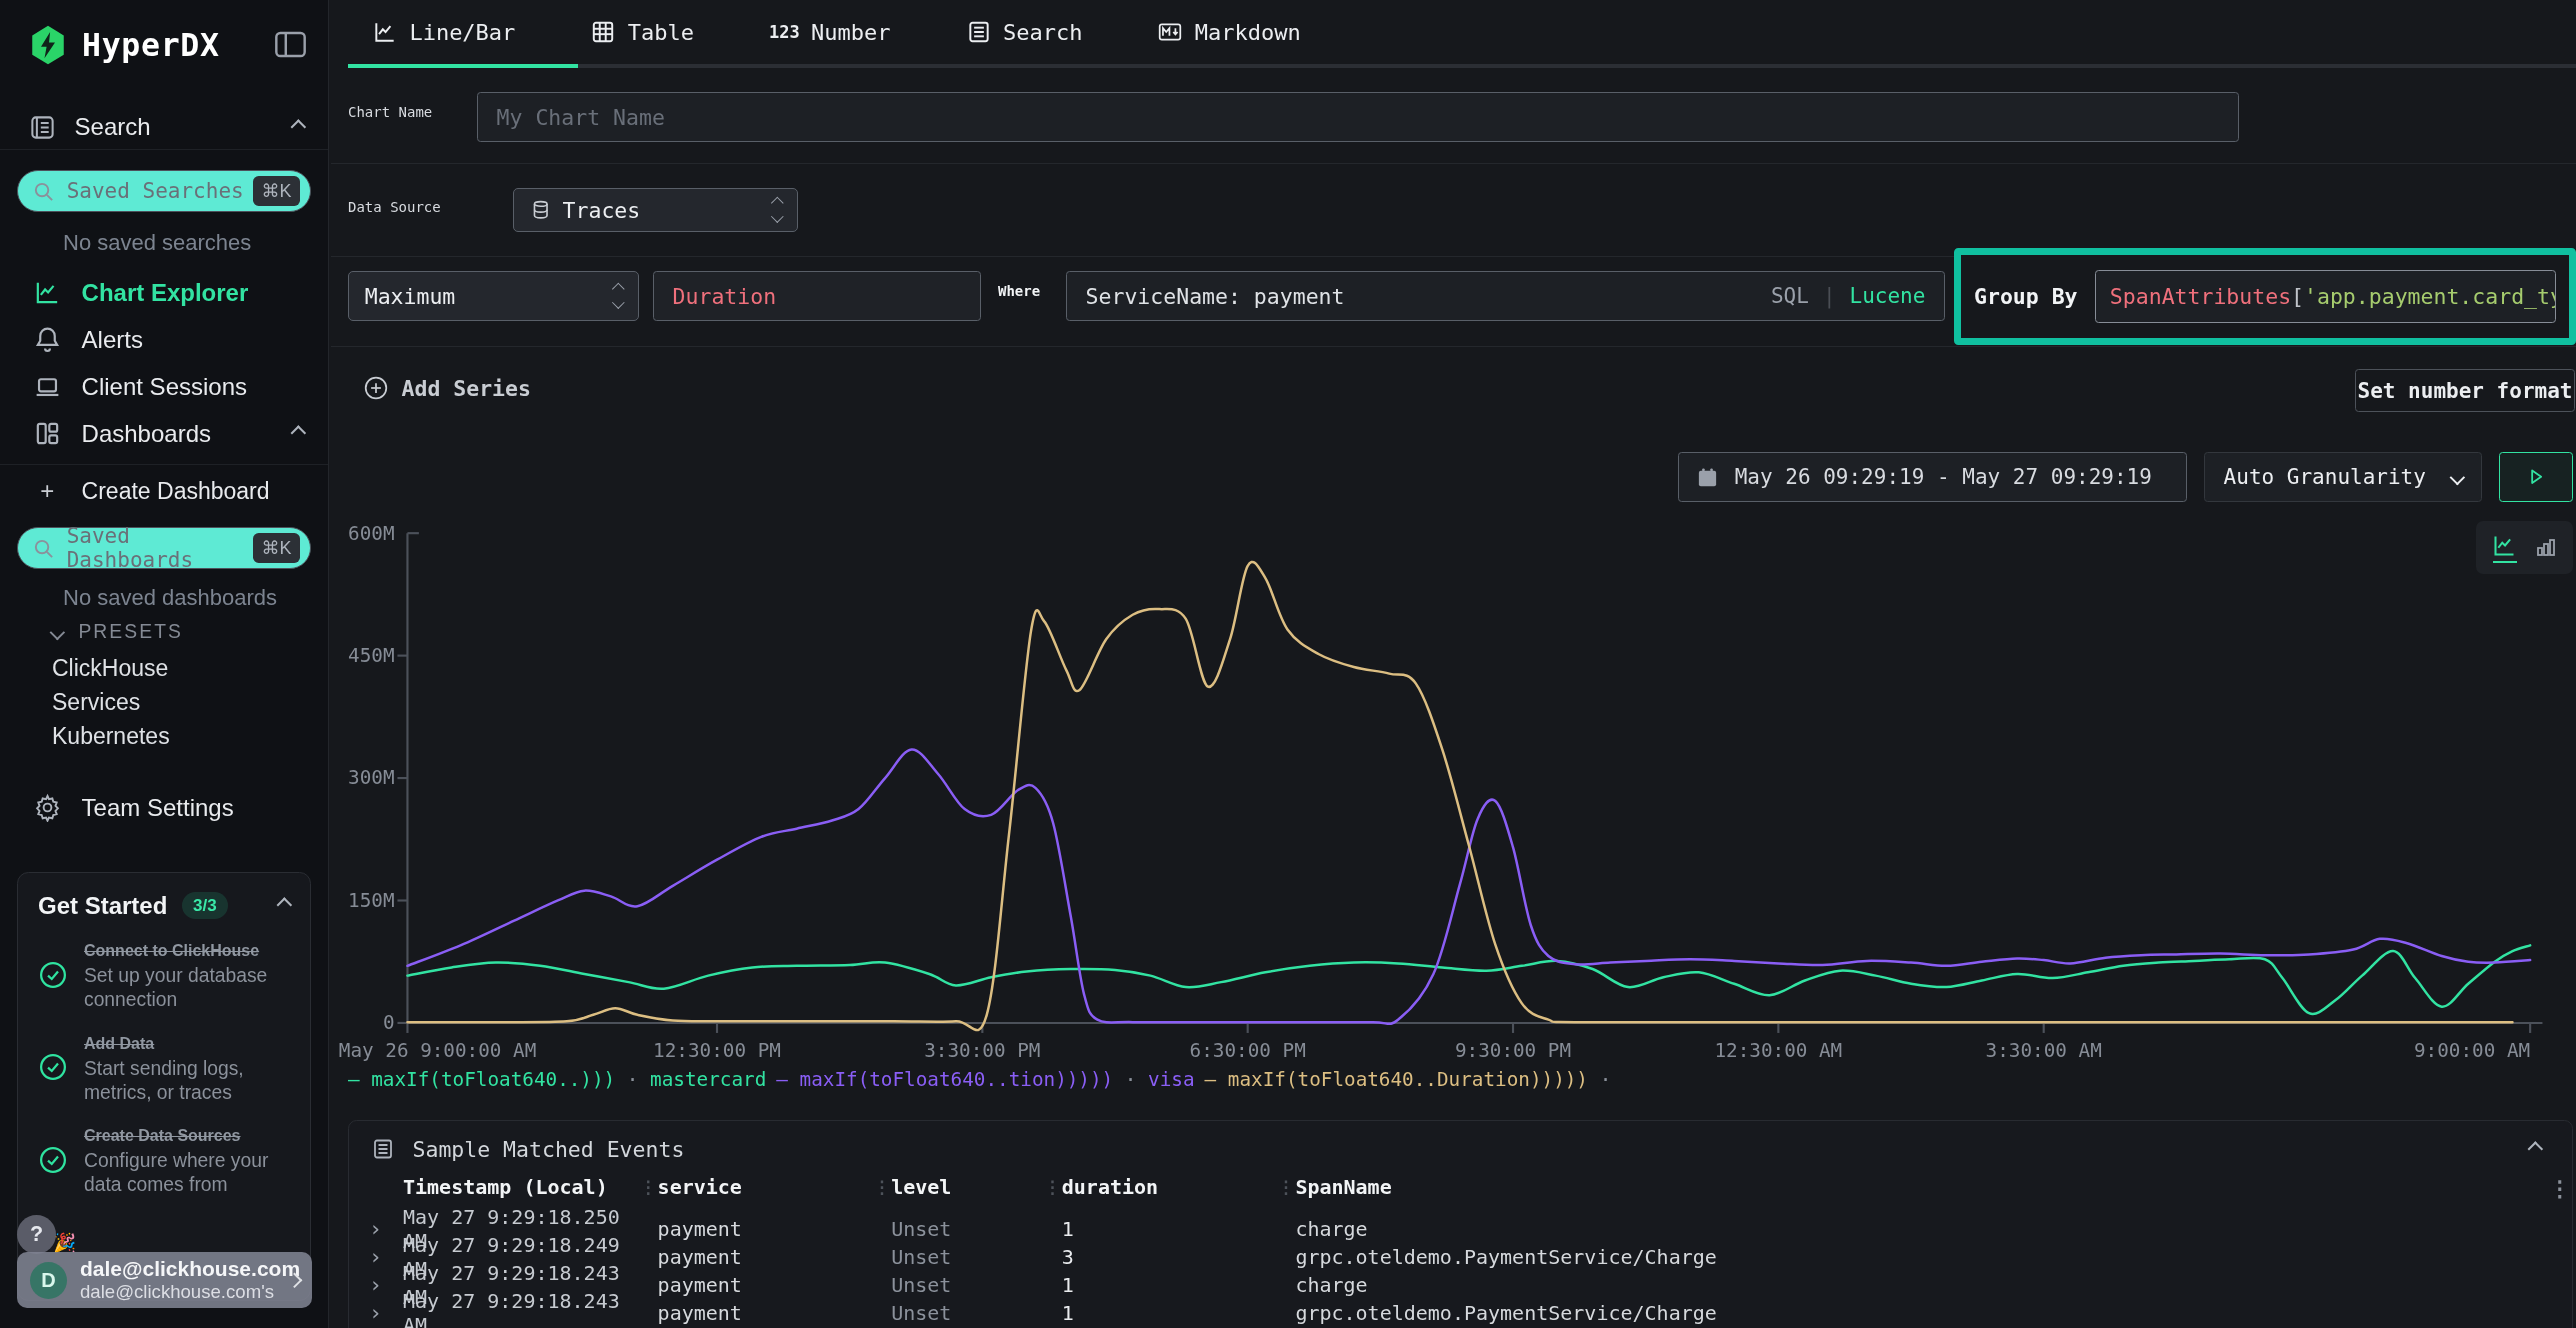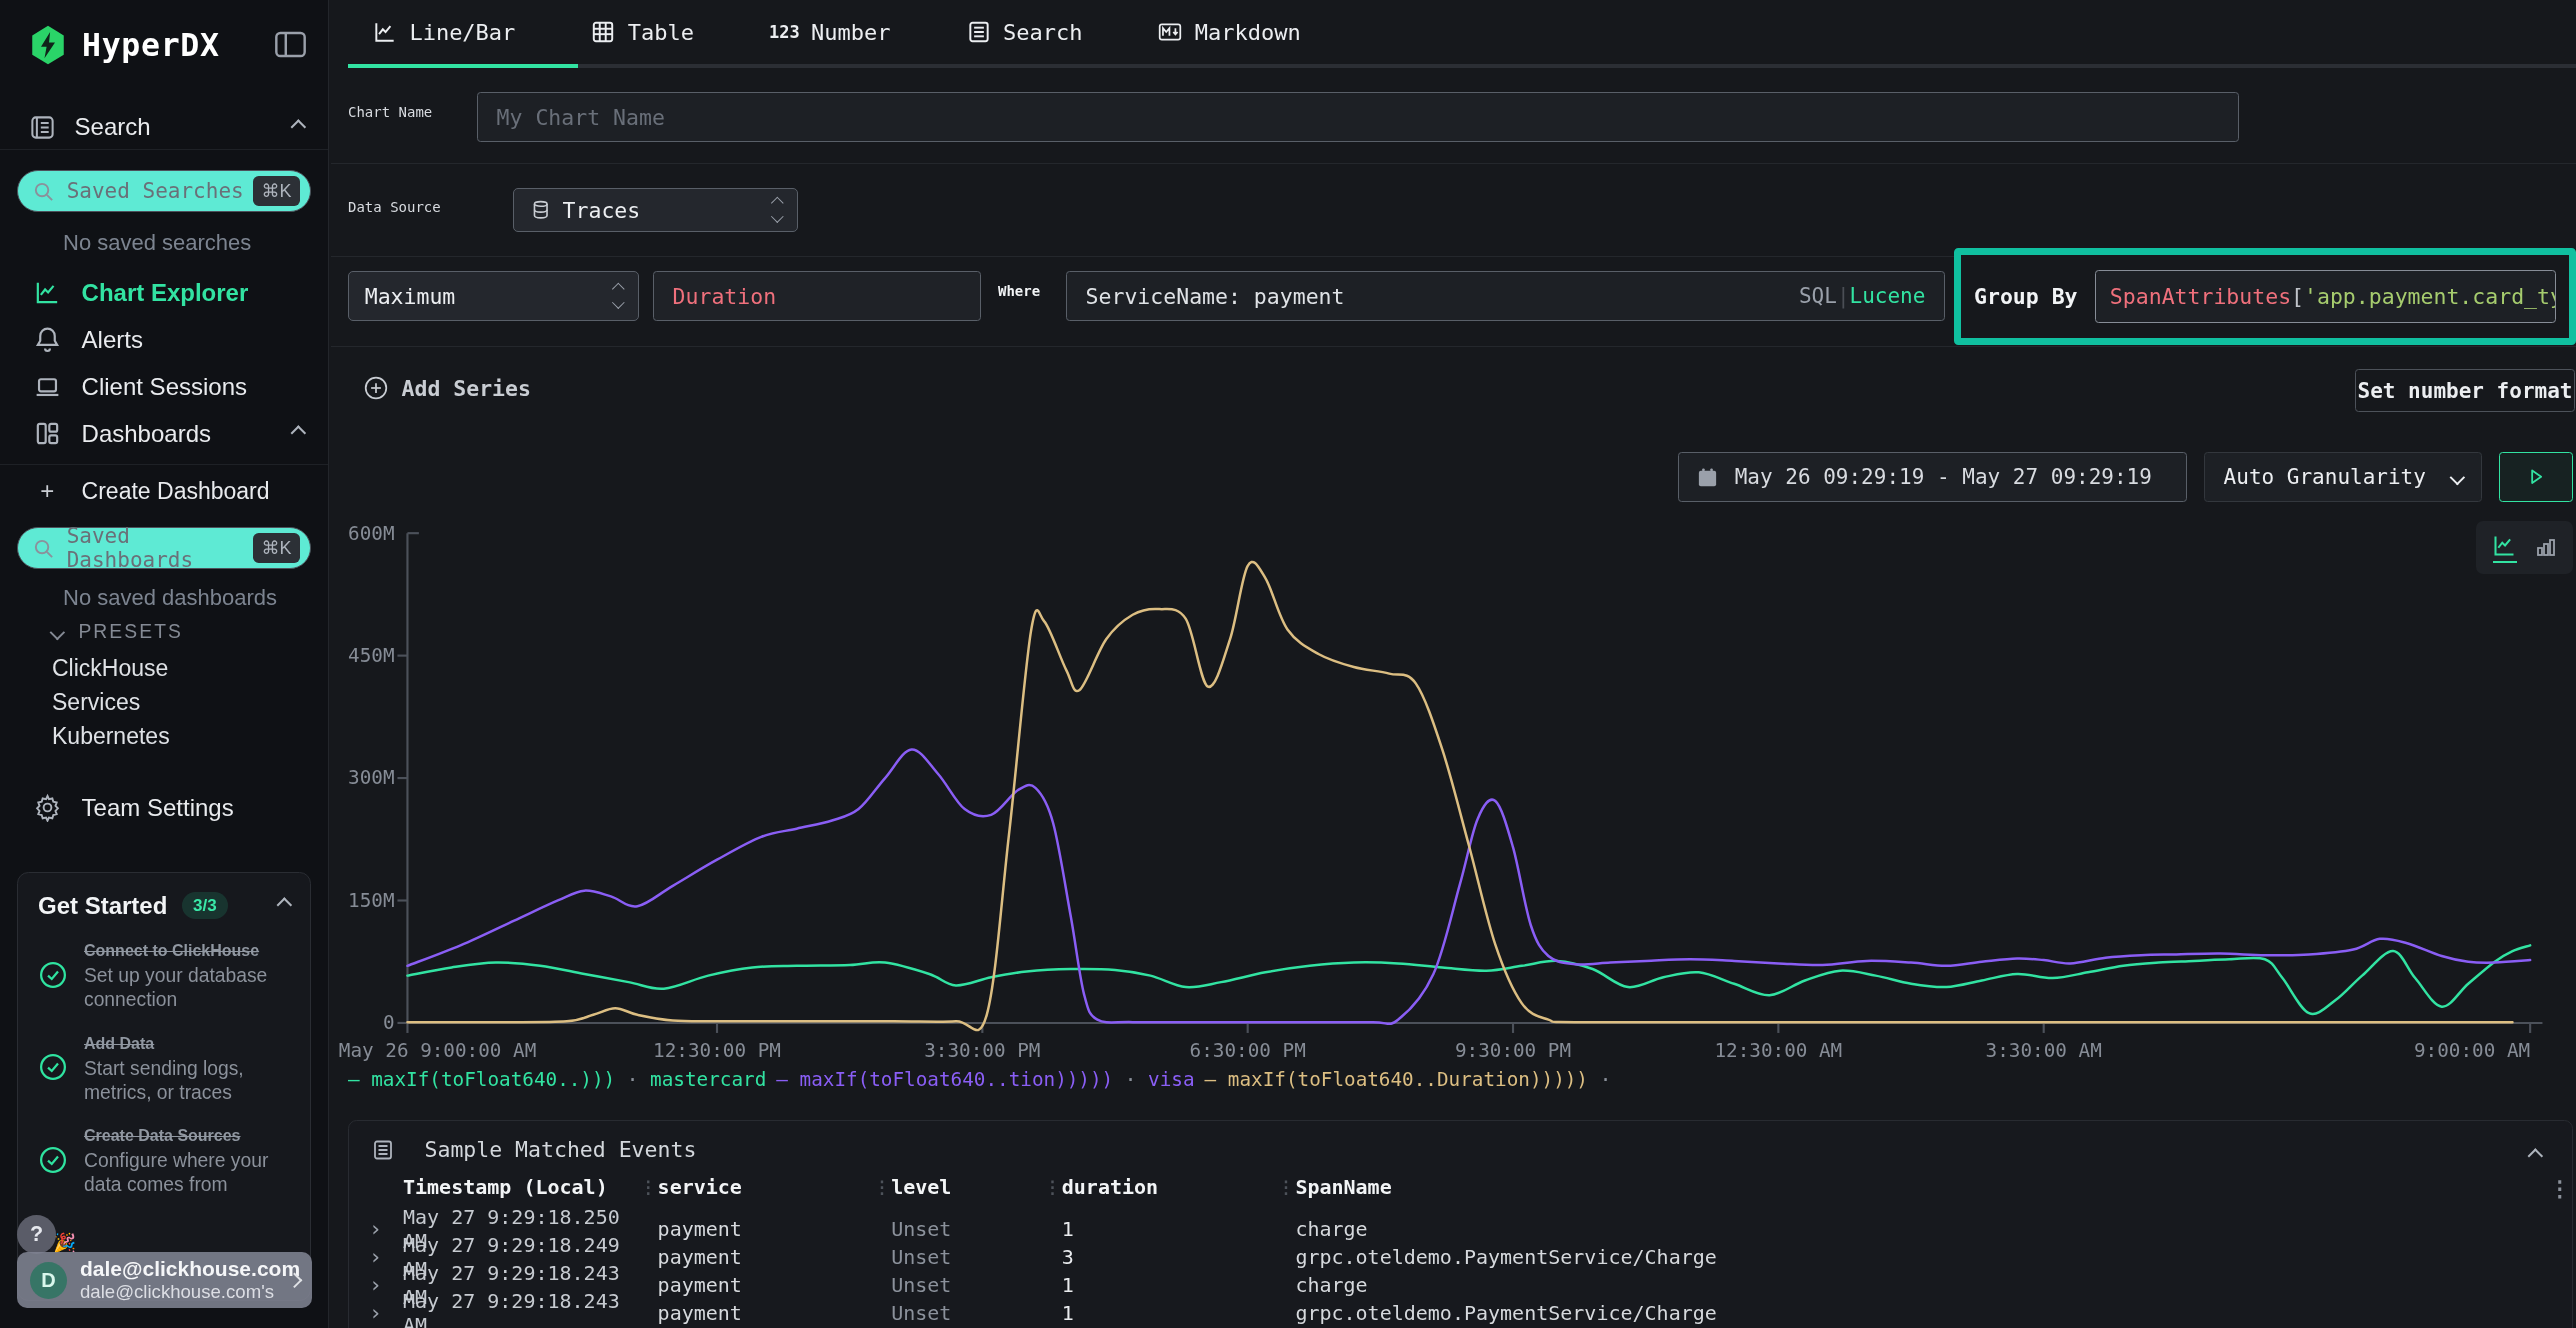--- a/index.html
+++ b/index.html
@@ -62,34 +62,34 @@
   .updown i { display:block; width:8.6px; height:8.6px; border-right:1.8px solid #9aa0aa; border-bottom:1.8px solid #9aa0aa; }
   .updown i.u { transform:rotate(-135deg); }
   .updown i.d { transform:rotate(45deg); }
   .hdivider { position:absolute; left:0; right:0; height:1.4px; background:#24272c; }
   .gb-highlight { position:absolute; left:1623px; top:248px; width:622px; height:97px; border:7.2px solid var(--teal,#10c0a0); border-radius:4.3px; display:flex; align-items:center; padding:0 13px; background:#16181c; }
   .gb-label { font-family:"DejaVu Sans Mono", monospace; font-size:21.5px; font-weight:bold; color:#f2f4f6; white-space:nowrap; }
   .gb-input { margin-left:17px; flex:1; height:53px; background:#1d2025; border:1.4px solid #878d97; border-radius:3.6px; display:flex; align-items:center; padding:0 14.3px; font-family:"DejaVu Sans Mono", monospace; font-size:21.5px; white-space:nowrap; overflow:hidden; }
   .tok-red { color:var(--red,#ef707c); }
   .tok-gray { color:#c0c4ca; }
   .tok-str { color:var(--strgreen,#a6cc6e); }
-  .sqllucene { margin-left:auto; display:flex; gap:0; align-items:center; font-size:21px; }
+  .sqllucene { margin-left:auto; display:flex; gap:14px; align-items:center; font-size:21px; }
   .sqllucene .sql { color:#9aa0aa; }
   .sqllucene .bar { color:#4a4e55; }
   .sqllucene .lucene { color:var(--green,#32e3a2); }
   .addseries { position:absolute; left:31.5px; top:375px; display:flex; align-items:center; gap:13px; font-family:"DejaVu Sans Mono", monospace; font-size:21.5px; font-weight:bold; color:#c9cdd3; }
   .btn-outline { position:absolute; border:1.4px solid #4d525a; border-radius:3.6px; background:transparent; color:#eceef1; font-family:"DejaVu Sans Mono", monospace; font-weight:bold; font-size:21px; display:flex; align-items:center; justify-content:center; }
   .daterange { position:absolute; left:1347px; top:452px; width:509px; height:50px; background:#1d2025; border:1.4px solid #595f68; border-radius:3.6px; display:flex; align-items:center; gap:15.7px; padding:0 17px; font-family:"DejaVu Sans Mono", monospace; font-size:21px; color:#d8dbe0; }
   .granularity { position:absolute; left:1873px; top:452px; width:278px; height:50px; background:#1d2025; border:1.4px solid #33373d; border-radius:3.6px; display:flex; align-items:center; padding:0 18.6px; font-family:"DejaVu Sans Mono", monospace; font-size:21px; color:#eceef1; }
   .playbtn { position:absolute; left:2168px; top:452px; width:74px; height:50px; border:1.4px solid var(--green,#32e3a2); border-radius:3.6px; display:flex; align-items:center; justify-content:center; background:rgba(50,227,162,0.05); }
   .charttype { position:absolute; left:2145px; top:521px; width:97px; height:53px; background:#1f2227; border-radius:7.2px; display:flex; align-items:center; justify-content:center; gap:15.7px; }
   .legend { position:absolute; left:17px; top:1068px; display:flex; align-items:center; gap:10px; font-family:"DejaVu Sans Mono", monospace; font-size:19.3px; white-space:nowrap; }
   .legend .dot { color:#8b919b; }
   .events { position:absolute; left:17px; top:1120px; width:2225px; height:222px; background:#17191e; border:1.4px solid #282b31; border-radius:8.6px; overflow:hidden; }
-  .ev-head { display:flex; align-items:flex-end; padding:15.7px 21.5px 7.2px 21.5px; color:#d3d7dc; font-family:"DejaVu Sans Mono", monospace; font-size:21.5px; gap:30px; }
+  .ev-head { display:flex; align-items:center; padding:15.7px 21.5px 7.2px 21.5px; color:#d3d7dc; font-family:"DejaVu Sans Mono", monospace; font-size:21.5px; gap:18px; }
   .ev-grid { display:grid; grid-template-columns:34px 236px 18.6px 215px 18.6px 152px 18.6px 215px 18.6px 1fr; align-items:center; padding:0 20px; font-family:"DejaVu Sans Mono", monospace; font-size:20px; }
   .ev-cols { height:36px; font-weight:bold; color:#f2f4f6; position:relative; }
   .ev-row { height:28px; color:#c6cad0; }
   .ev-sep { color:#4d525a; font-size:17px; text-align:center; }
   .ev-row .svc, .ev-row .span { color:#d6d9dd; }
   .ev-row .lvl { color:#8b919b; }
   .ev-row .dur { color:#e9ebee; }
   .ev-row .rchev { color:#9aa0aa; font-size:21.5px; }
   .kebab { position:absolute; right:1.4px; top:7.2px; color:#8b919b; font-size:21.5px; }
   svg text { font-family:"DejaVu Sans Mono", monospace; }

